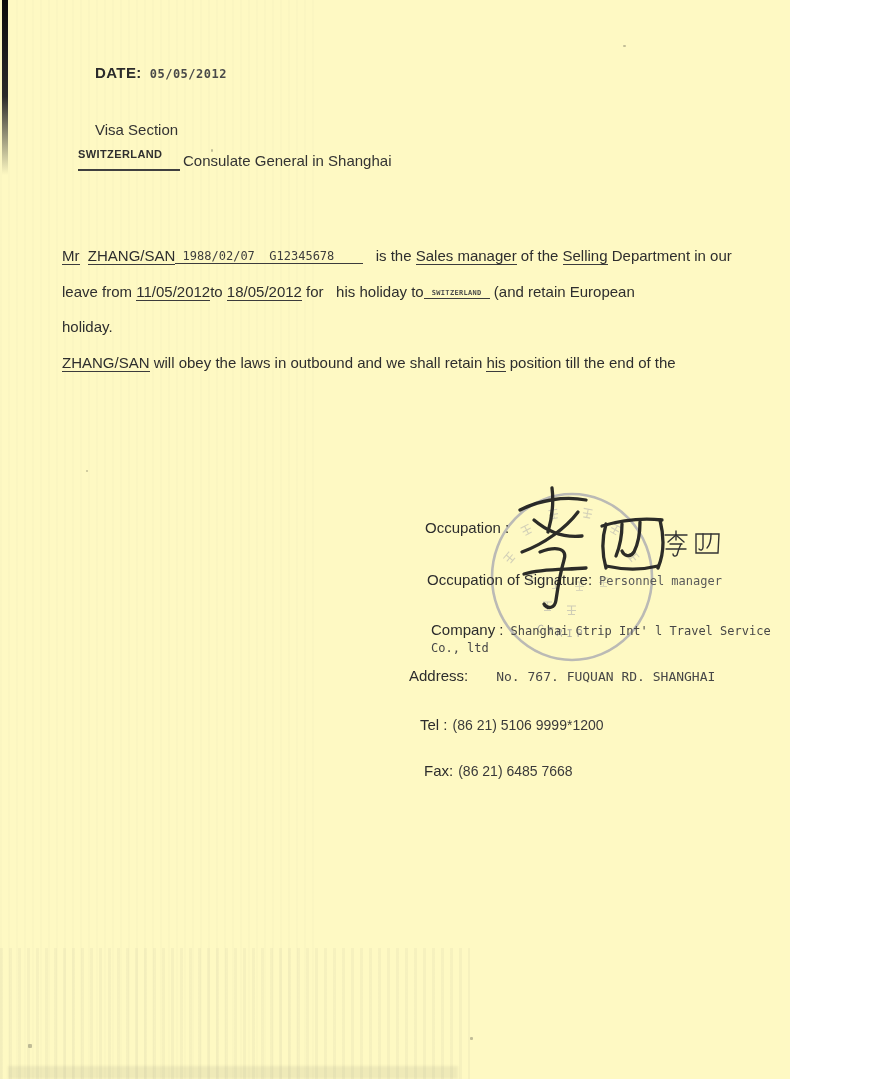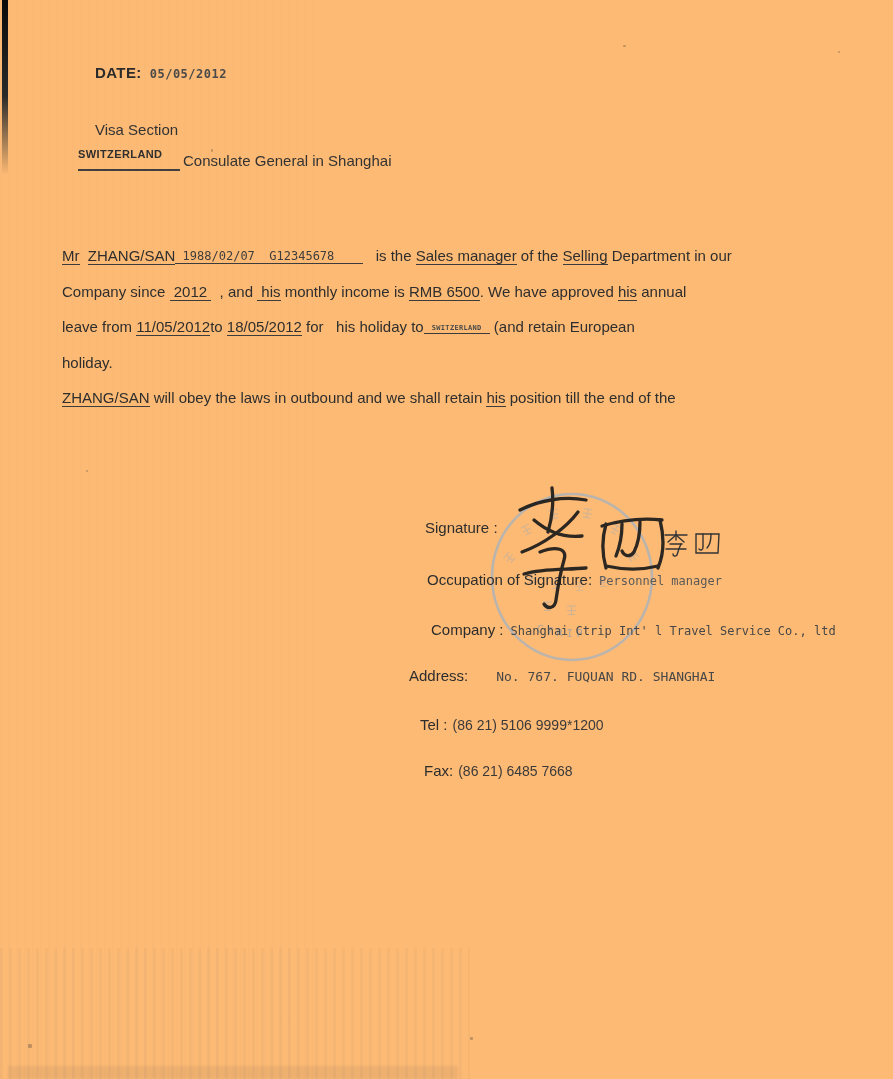--- a/index.html
+++ b/index.html
@@ -1,18 +1,18 @@
 <!DOCTYPE html>
 <html><head>
 <meta charset="utf-8">
 <style>
   html,body{margin:0;padding:0;background:#ffffff;}
   .page{
-    position:relative; width:893px; height:1079px; overflow:hidden;
-    background:#fdba74; font-family:"Liberation Sans",sans-serif; color:#2e2e2e;
+    position:relative; width:790px; height:1079px; overflow:hidden;
+    background:#fef9c3; font-family:"Liberation Sans",sans-serif; color:#2e2e2e;
   }
   
   .edge-bar{position:absolute; left:2px; top:0; width:6px; height:175px;
     background:linear-gradient(#0a0a0a 0%, #2a2a2a 55%, rgba(42,42,42,0) 100%);}
   .texture{position:absolute; left:0; top:0; width:320px; height:1079px; pointer-events:none;
     background:repeating-linear-gradient(90deg, rgba(110,110,110,.04) 0 2px, transparent 2px 8px); opacity:.55;}
   .texture-bottom{position:absolute; left:0; top:948px; width:470px; height:131px; pointer-events:none;
     background:repeating-linear-gradient(90deg, rgba(100,100,100,.07) 0 3px, transparent 3px 9px); opacity:.75; filter:blur(.4px);}
   .bottom-band{position:absolute; left:8px; top:1066px; width:450px; height:13px;
     background:rgba(60,60,60,.08); filter:blur(1px);}
@@ -62,21 +62,20 @@
   </div>
 
   <div class="visa-section">Visa Section</div>
   <div class="country-wrap">
     <span class="country">SWITZERLAND</span>
   </div>
   <div class="consulate">Consulate General in Shanghai</div>
 
   <div class="letter-body">
       <div class="par-line"><span class="u">Mr</span><span>  </span><span class="u">ZHANG/SAN</span><span class="typed-inline u"> 1988/02/07  G12345678    </span><span>   is the </span><span class="u">Sales manager</span><span> of the </span><span class="u">Selling</span><span> Department in our</span></div>
-      <div class="par-line"><span>Company since </span><span class="u"> 2012 </span><span>  , and </span><span class="u"> his</span><span> monthly income is </span><span class="u">RMB 6500</span><span>. We have approved </span><span class="u">his</span><span> annual</span></div>
       <div class="par-line"><span>leave from </span><span class="u">11/05/2012</span><span>to </span><span class="u">18/05/2012</span><span> for   his holiday to</span><span class="blank-tiny u">SWITZERLAND</span><span> (and retain European</span></div>
       <div class="par-line"><span>holiday.</span></div>
       <div class="par-line"><span class="u">ZHANG/SAN</span><span> will obey the laws in outbound and we shall retain </span><span class="u">his</span><span> position till the end of the</span></div>
     </div>
 
   <svg class="stamp-svg" width="170" height="172" viewBox="0 0 170 172">
     <defs>
       <filter id="soft">
           <feGaussianBlur stdDeviation="0.55"></feGaussianBlur>
         </filter>
@@ -102,21 +101,21 @@
 
       <use href="#cjk" transform="translate(56,110)" opacity=".65"></use>
       <use href="#cjk" transform="translate(80,114)" opacity=".65"></use>
       <text font-family="DejaVu Sans Mono, monospace" font-size="10.5" letter-spacing="4" fill="#a2a2a2">
         <textPath href="#arcB" startOffset="14">CTRIP</textPath>
       </text>
     </g>
   </svg>
 
   <div class="sig-line" style="left:425px; top:519px;">
-    <span>Signature :</span>
+    <span>Occupation :</span>
   </div>
 
   <div class="sig-line" style="left:427px; top:571px;">
     <span>Occupation of Signature:</span><span class="mono-val">Personnel manager</span>
   </div>
 
   <div class="sig-line" style="left:431px; top:621px;">
     <span>Company :</span><span class="mono-val dark">Shanghai Ctrip Int' l Travel Service Co., ltd</span>
   </div>
 

